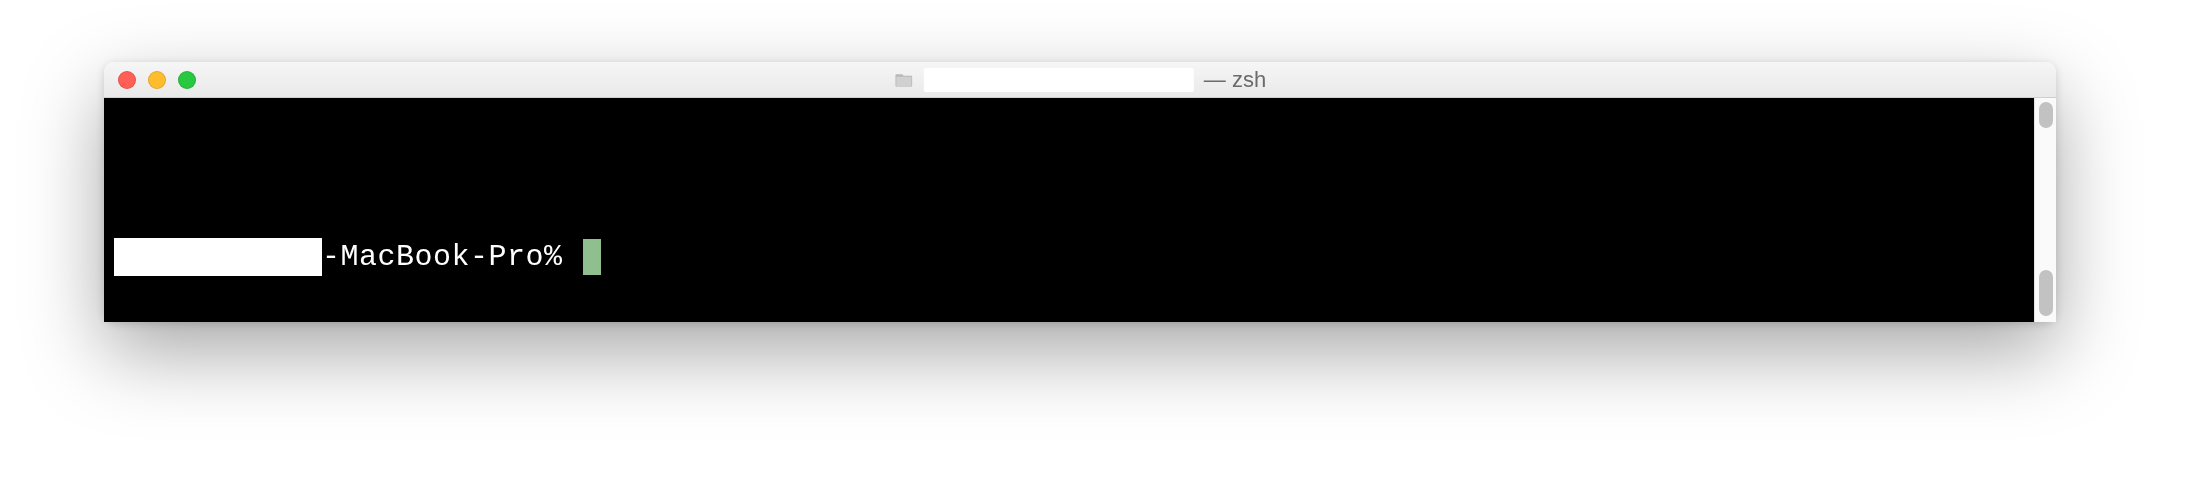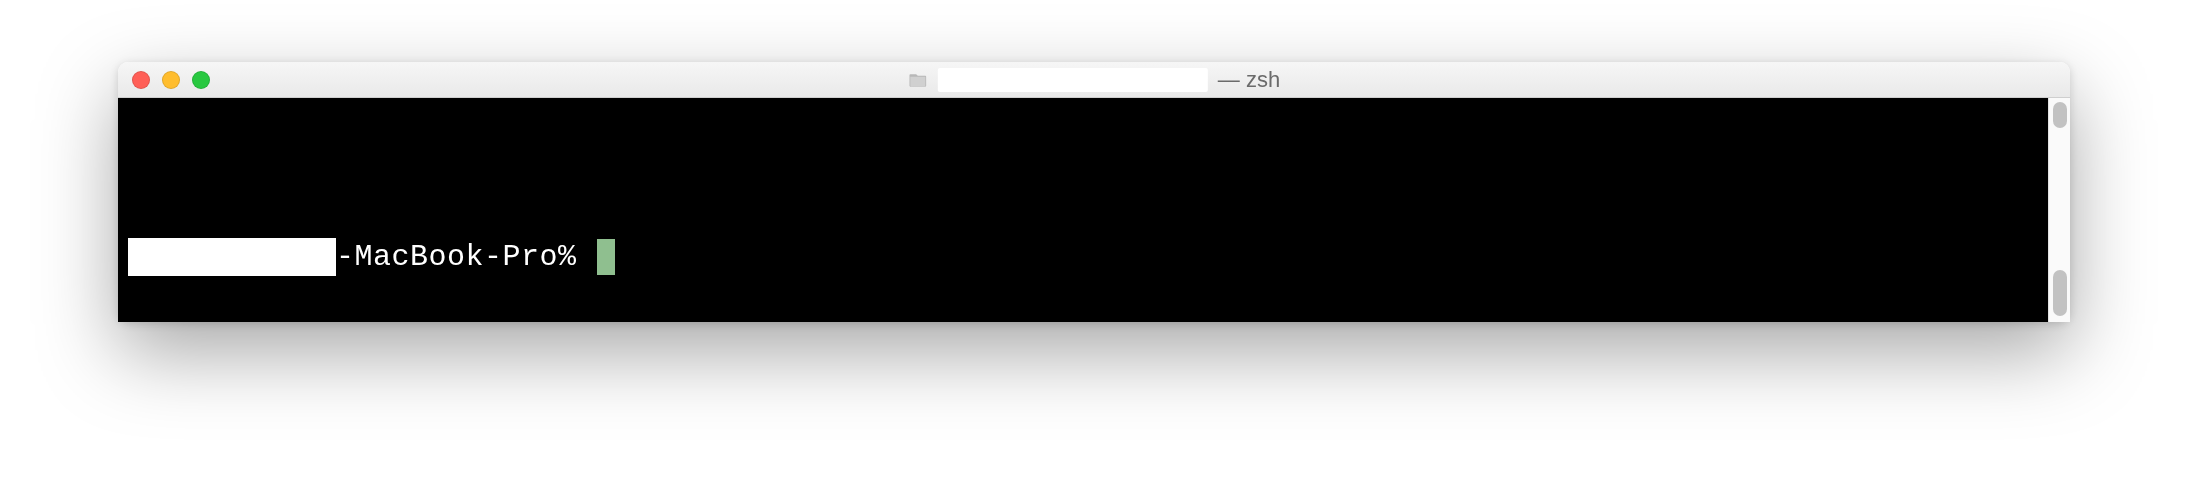--- a/index.html
+++ b/index.html
@@ -5,21 +5,21 @@
     * { margin: 0; padding: 0; box-sizing: border-box; }
     body {
       background: #ffffff;
       width: 2188px;
       height: 500px;
       position: relative;
       font-family: -apple-system, BlinkMacSystemFont, "Helvetica Neue", sans-serif;
     }
     .window {
       position: absolute;
-      left: 118px;
+      left: 104px;
       top: 62px;
       width: 1952px;
       border-radius: 10px 10px 10px 10px;
       box-shadow: 0 30px 80px rgba(0,0,0,0.35), 0 2px 8px rgba(0,0,0,0.15);
       overflow: visible;
       background: #ffffff;
     }
     .titlebar {
       height: 36px;
       background: linear-gradient(#f6f6f6, #e9e9e9);

